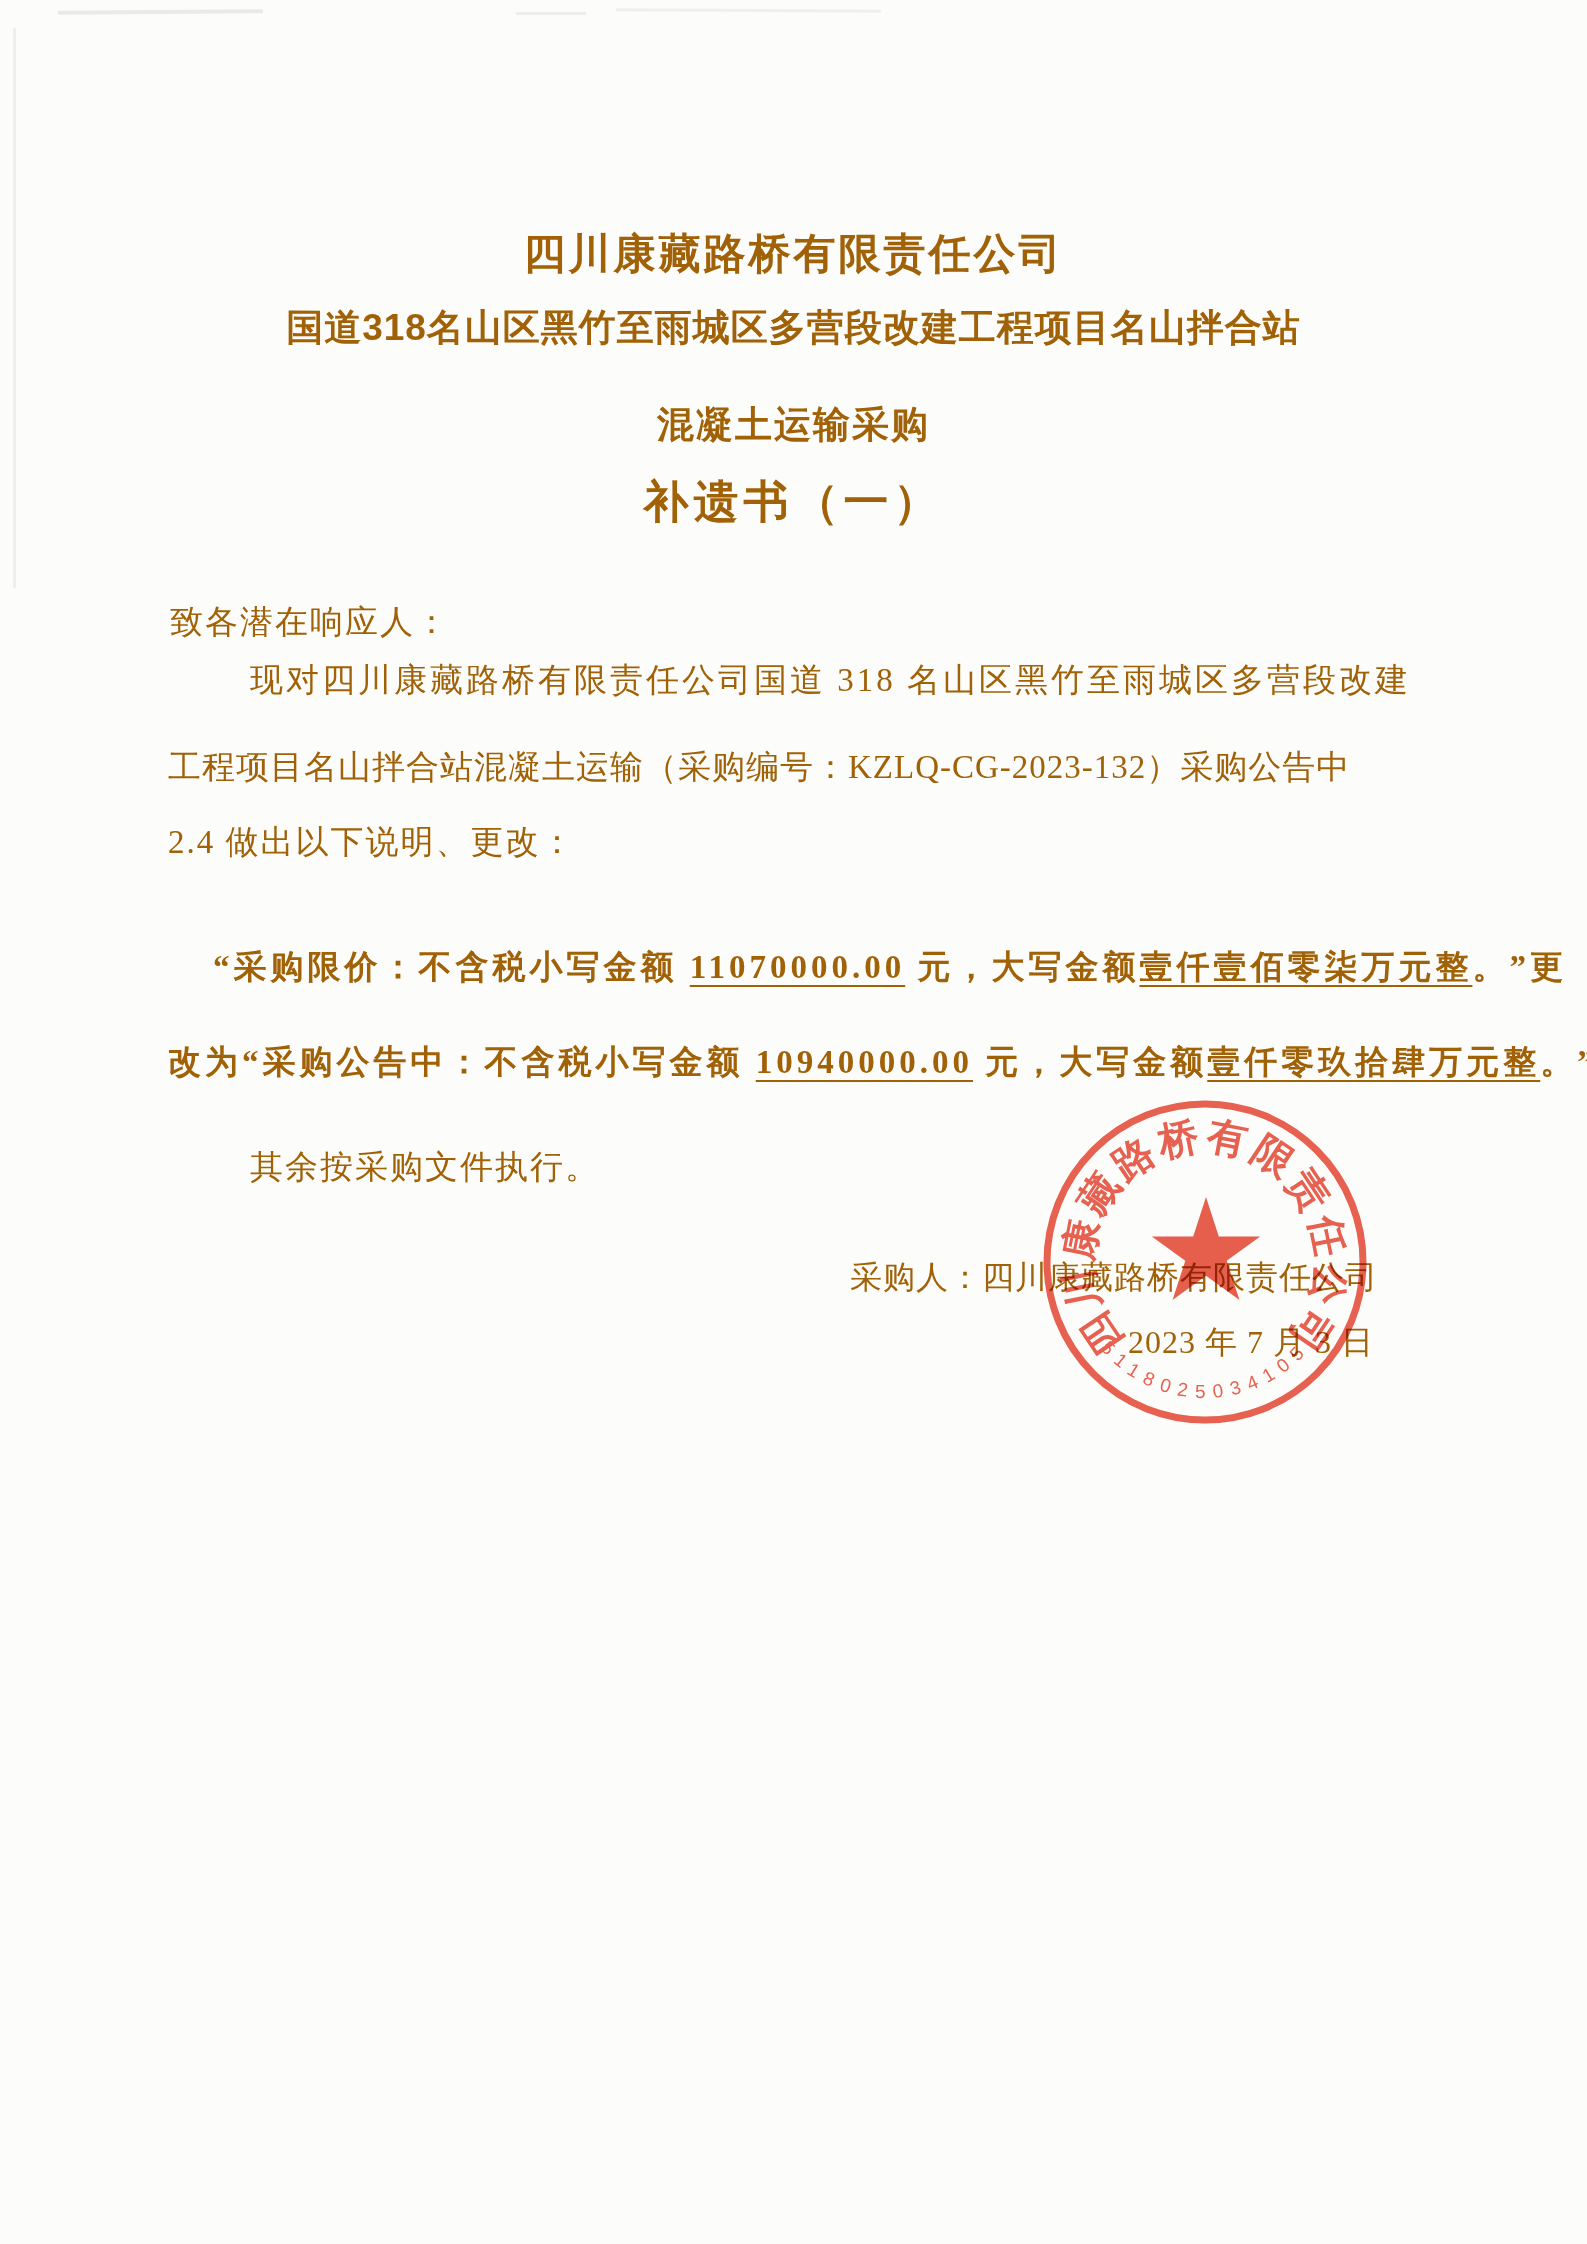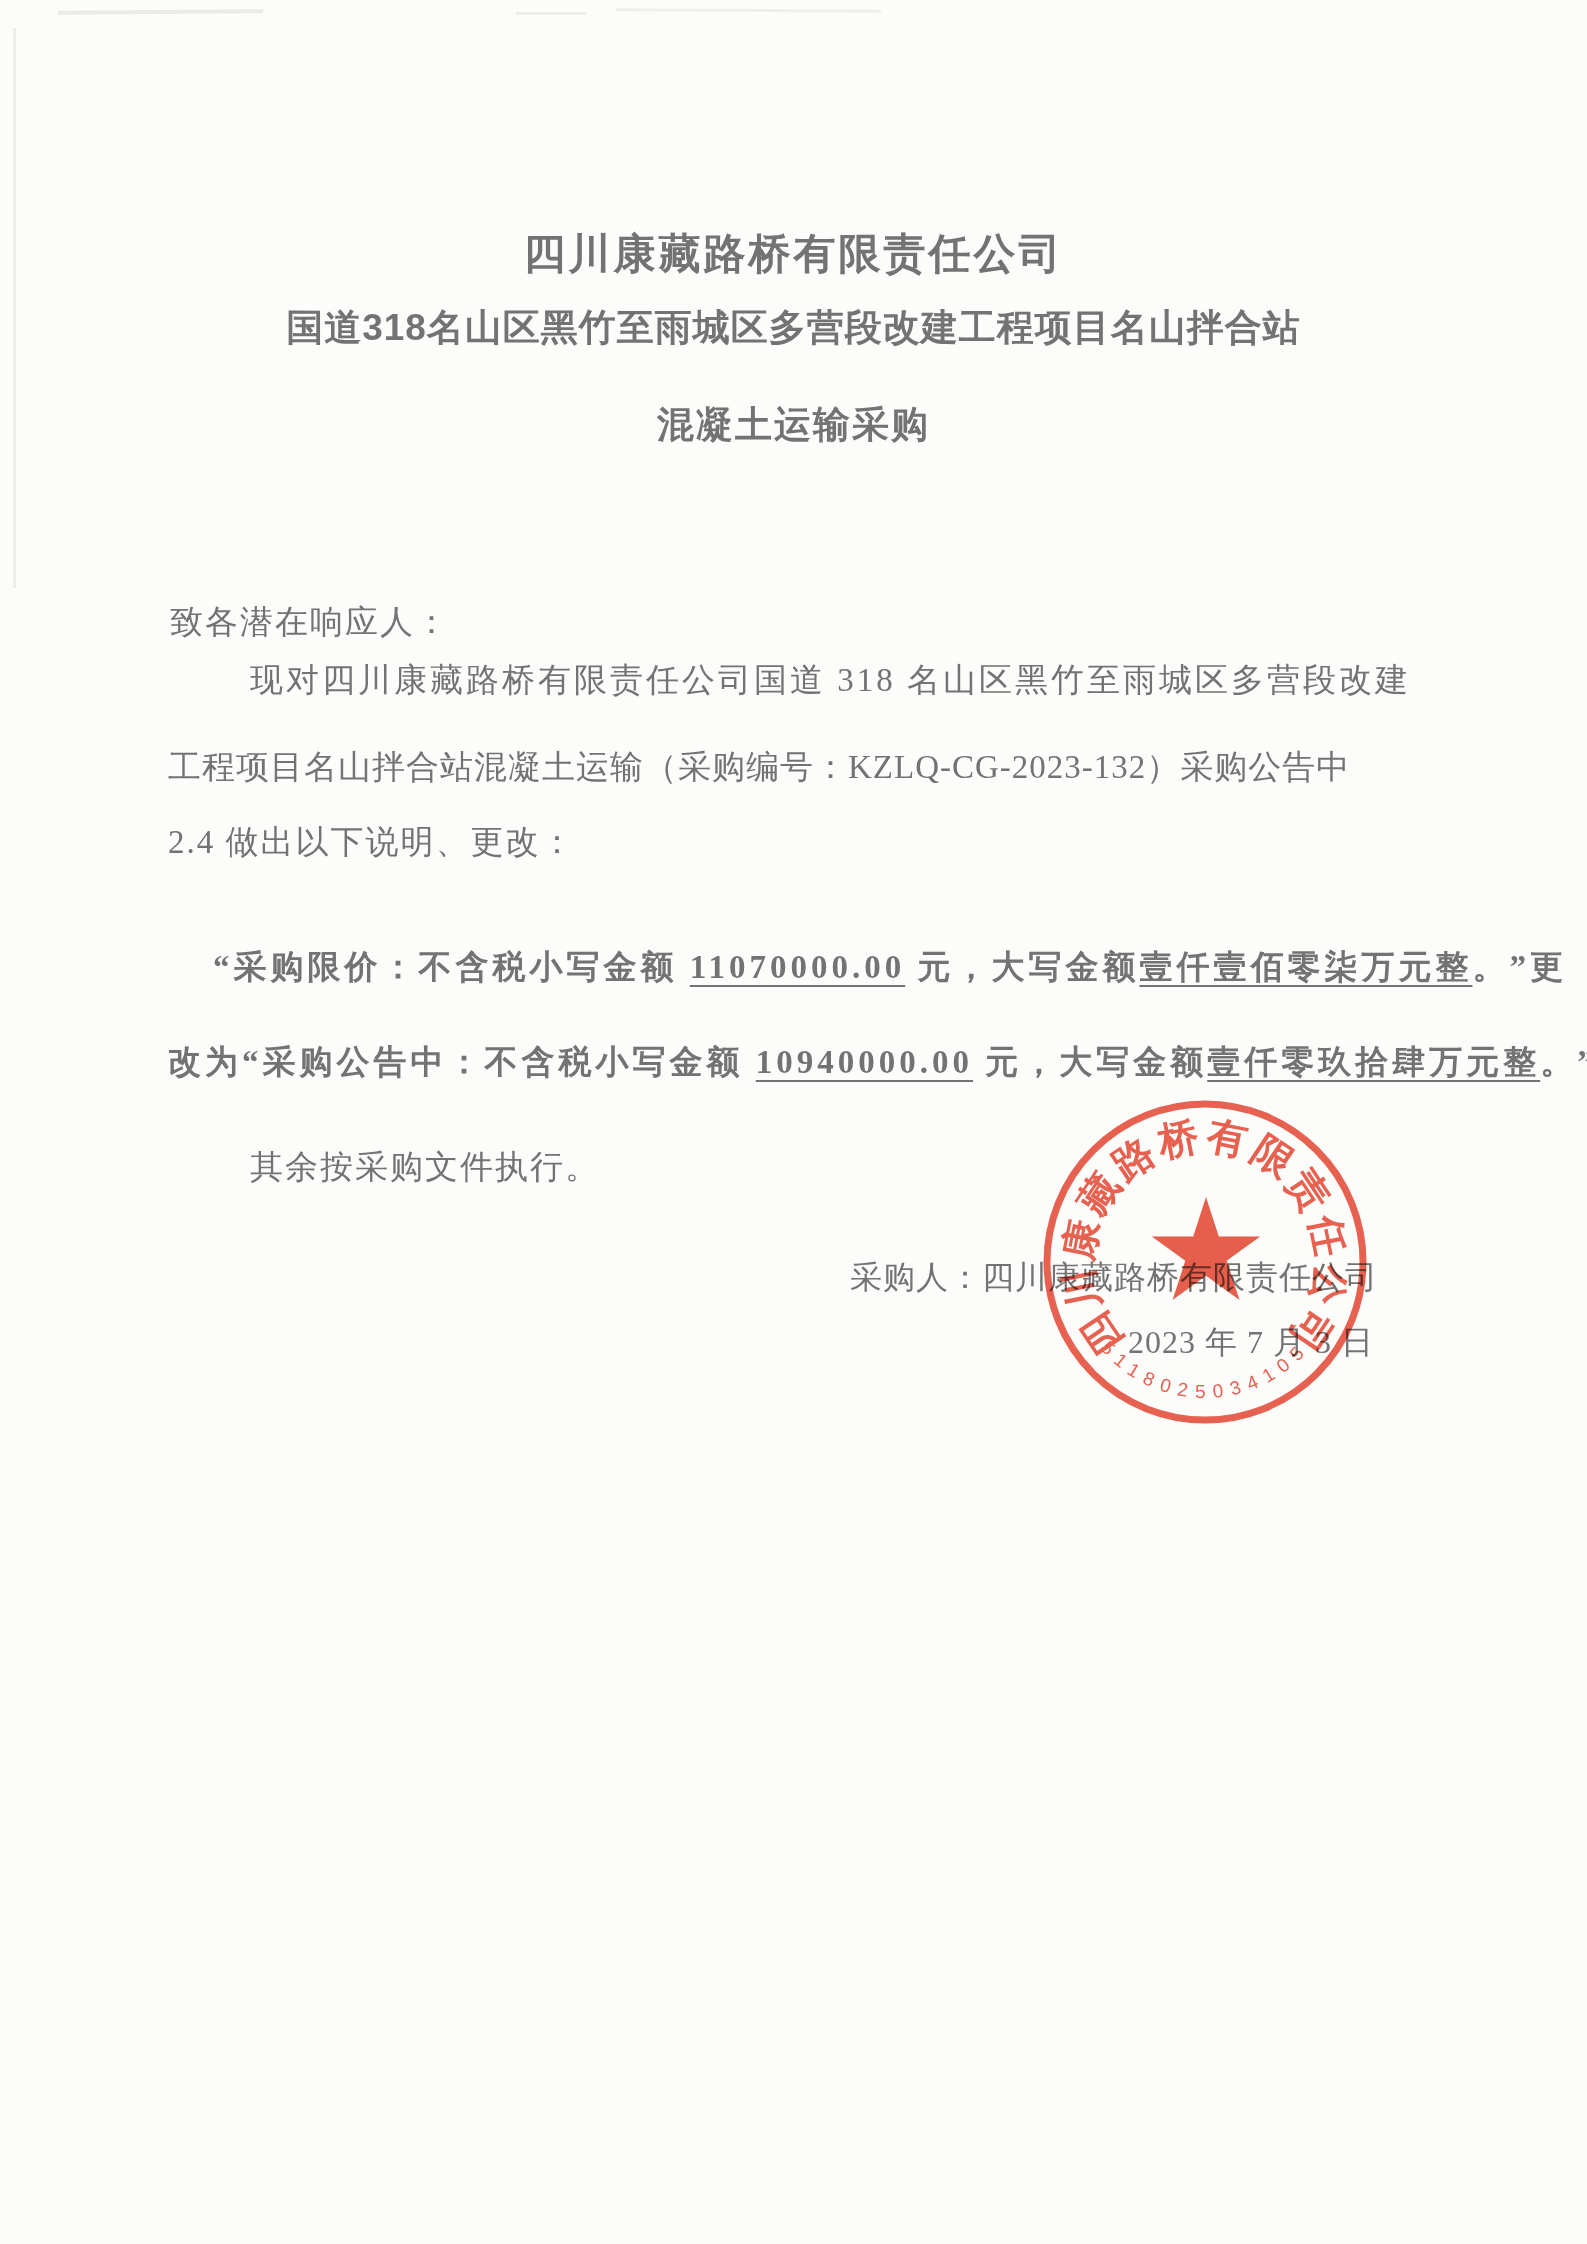--- a/index.html
+++ b/index.html
@@ -3,21 +3,21 @@
 <meta charset="utf-8">
 <style>
   html,body{margin:0;padding:0;background:#e9e9e9;}
   .page{
     position:relative;
     width:1587px;height:2244px;
     margin:0 auto;
     background:#fcfcfb;
     overflow:hidden;
     font-family:"Liberation Serif","DejaVu Serif",serif;
-    color:#737373;
+    color:#a16207;
   }
   
   .artifact{position:absolute;background:#b9b9b6;}
   .art-top-1{left:58px;top:10px;width:205px;height:4px;opacity:.28;transform:rotate(-.4deg);}
   .art-top-2{left:516px;top:12px;width:70px;height:3px;opacity:.22;}
   .art-top-3{left:616px;top:9px;width:265px;height:3px;opacity:.18;transform:rotate(.3deg);}
   .art-left-edge{left:13px;top:28px;width:3px;height:560px;opacity:.35;background:#d4d4d0;}
 
   .line{position:absolute;white-space:nowrap;}
   .centered{left:0;right:0;text-align:center;}
@@ -56,20 +56,21 @@
 <div class="page">
 
   <div class="artifact art-top-1"></div>
   <div class="artifact art-top-2"></div>
   <div class="artifact art-top-3"></div>
   <div class="artifact art-left-edge"></div>
 
   <div class="line centered title-main">四川康藏路桥有限责任公司</div>
   <div class="line centered title-sub1">国道318名山区黑竹至雨城区多营段改建工程项目名山拌合站</div>
   <div class="line centered title-sub2">混凝土运输采购</div>
+  <div class="line centered title-doc">补遗书（一）</div>
 
   <div class="line body-text salutation">致各潜在响应人：</div>
 
   <div class="line body-text intro-1">现对四川康藏路桥有限责任公司国道 318 名山区黑竹至雨城区多营段改建</div>
   <div class="line body-text intro-2">工程项目名山拌合站混凝土运输（采购编号：KZLQ-CG-2023-132）采购公告中</div>
   <div class="line body-text intro-3">2.4 做出以下说明、更改：</div>
 
   <div class="line change-text change-1"><span>“采购限价：不含税小写金额 </span><span class="u">11070000.00</span><span> 元，大写金额</span><span class="u">壹仟壹佰零柒万元整</span><span>。”更</span></div>
 
   <div class="line change-text change-2"><span>改为“采购公告中：不含税小写金额 </span><span class="u">10940000.00</span><span> 元，大写金额</span><span class="u">壹仟零玖拾肆万元整</span><span>。”</span></div>

